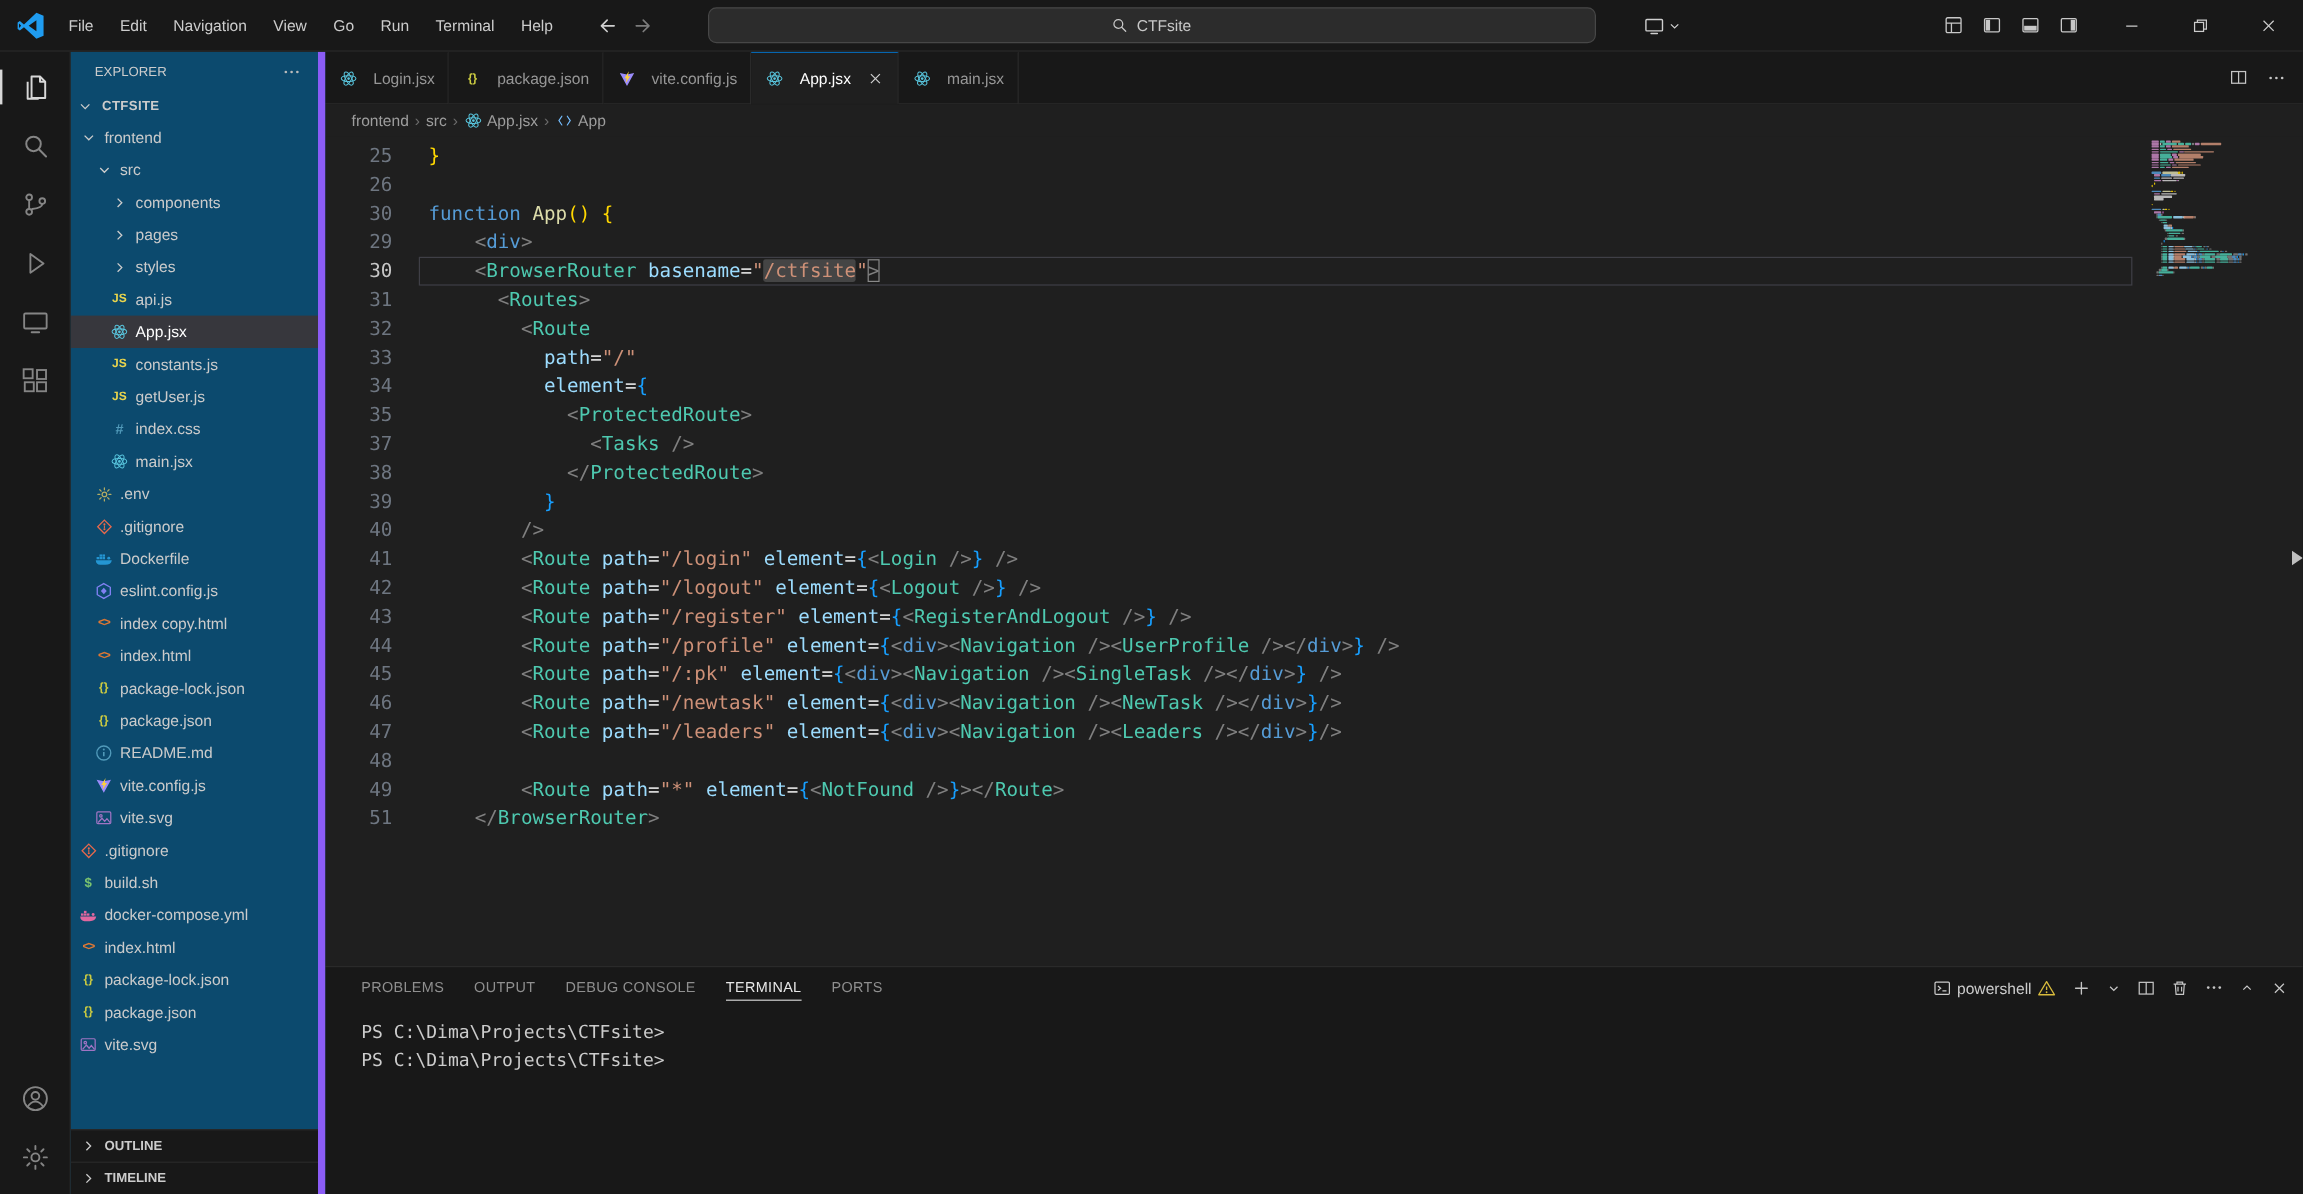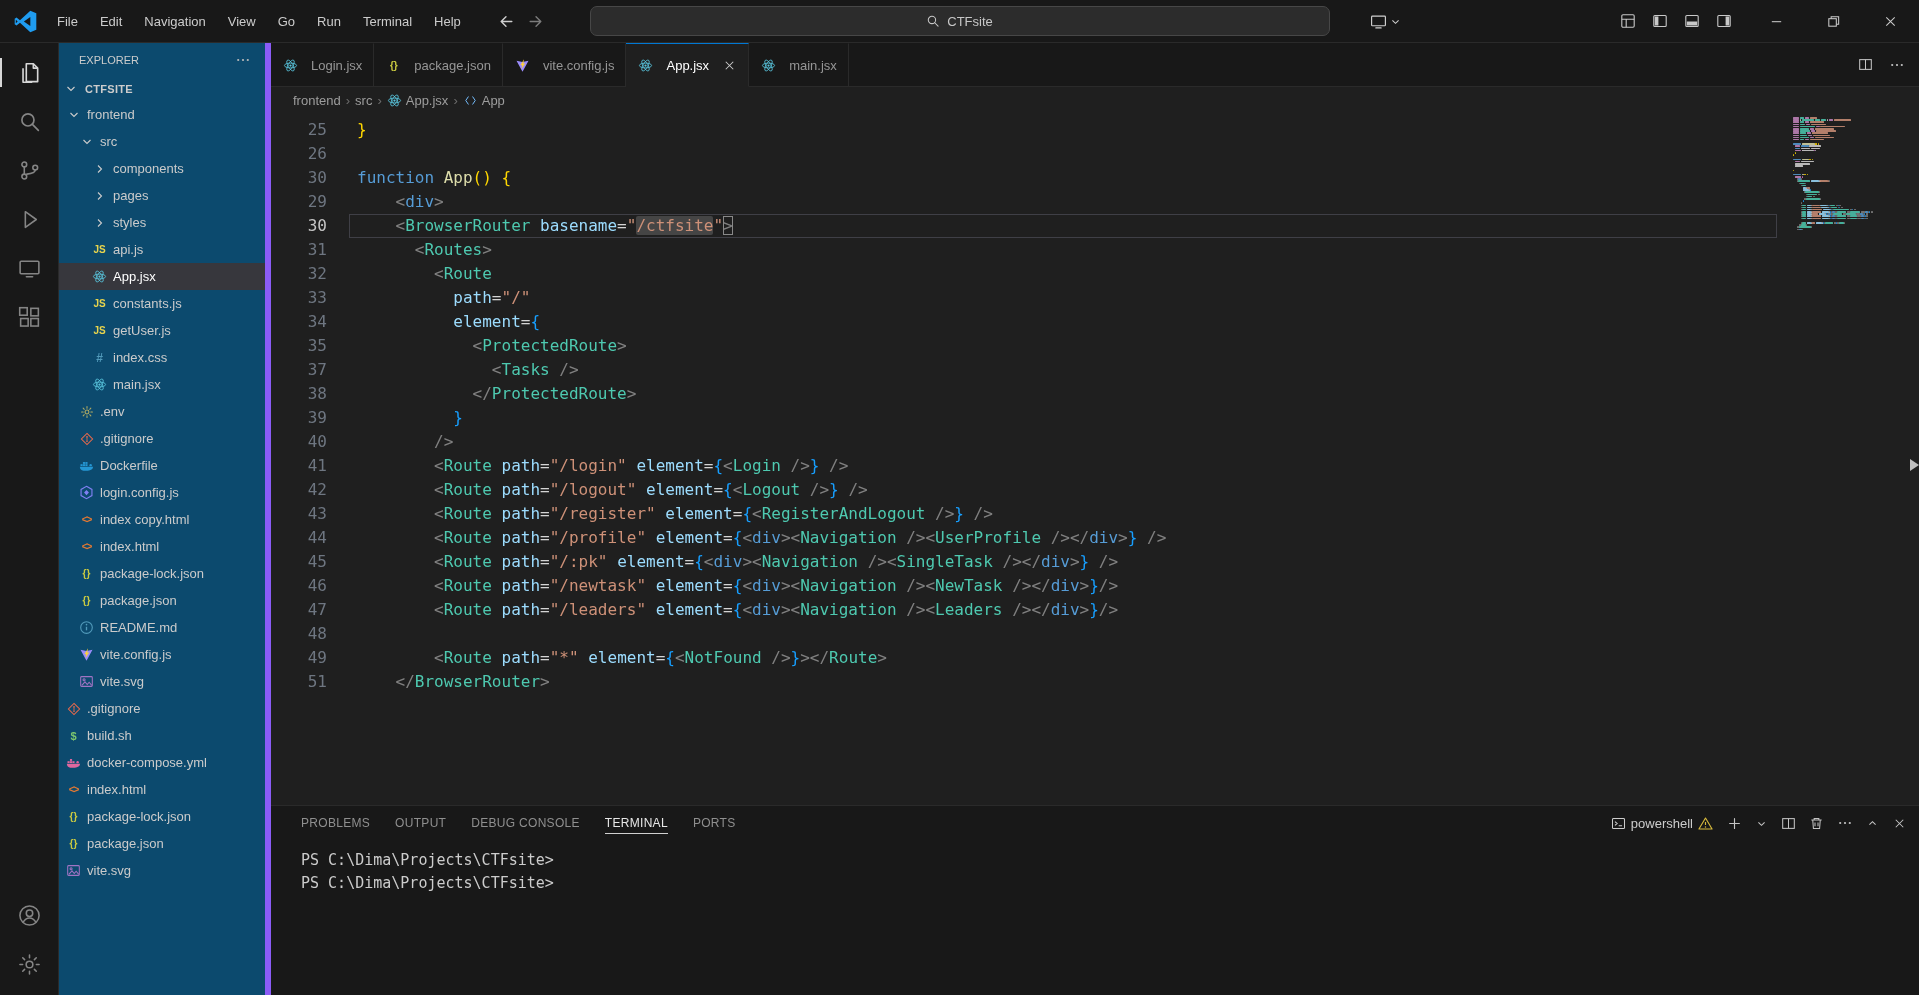--- a/index.html
+++ b/index.html
@@ -391,21 +391,21 @@
             </span>
             <span class="tree-label">Dockerfile</span>
           </div>
           <div class="tree-row" style="padding-left: 19px;">
             <span class="ficon">
               <svg viewBox="0 0 16 16" width="15" height="15">
                 <path d="M8 1.4 13.8 4.7v6.6L8 14.6 2.2 11.3V4.7z" fill="none" stroke="#8080f2" stroke-width="1.2"></path>
                 <path d="M8 5.2 10.6 8 8 10.8 5.4 8z" fill="#8080f2"></path>
               </svg>
             </span>
-            <span class="tree-label">login.config.js</span>
+            <span class="tree-label">eslint.config.js</span>
           </div>
           <div class="tree-row" style="padding-left: 19px;">
             <span class="ficon">
               <span class="tglyph" style="color:#e37933;letter-spacing:-1px">&lt;&gt;</span>
             </span>
             <span class="tree-label">index copy.html</span>
           </div>
           <div class="tree-row" style="padding-left: 19px;">
             <span class="ficon">
               <span class="tglyph" style="color:#e37933;letter-spacing:-1px">&lt;&gt;</span>
@@ -505,20 +505,38 @@
           </div>
           <div class="tree-row" style="padding-left: 6px;">
             <span class="ficon">
               <svg viewBox="0 0 16 16" width="15" height="15" fill="none" stroke="#a074c4" stroke-width="1.1">
                 <rect x="1.8" y="2.8" width="12.4" height="10.4" rx="1"></rect>
                 <circle cx="5.4" cy="6.2" r="1.1"></circle>
                 <path d="M3 12.2l3.4-3.8 2.4 2.8 2-2.4 2.8 3.4"></path>
               </svg>
             </span>
             <span class="tree-label">vite.svg</span>
+          </div>
+        </div>
+      <div class="sb-bottom">
+          <div class="sb-section">
+            <span class="ficon chev">
+              <svg viewBox="0 0 16 16" width="16" height="16" fill="none" stroke="currentColor" stroke-width="1.1">
+                <path d="M6 4.5 9.5 8 6 11.5"></path>
+              </svg>
+            </span>
+            <span>OUTLINE</span>
+          </div>
+          <div class="sb-section">
+            <span class="ficon chev">
+              <svg viewBox="0 0 16 16" width="16" height="16" fill="none" stroke="currentColor" stroke-width="1.1">
+                <path d="M6 4.5 9.5 8 6 11.5"></path>
+              </svg>
+            </span>
+            <span>TIMELINE</span>
           </div>
         </div>
     </aside>
 
     <section class="editor-area">
       <div class="tabbar">
         <div class="tabs">
             <div class="tab">
               <span class="ficon">
                 <svg viewBox="0 0 16 16" width="15" height="15">

